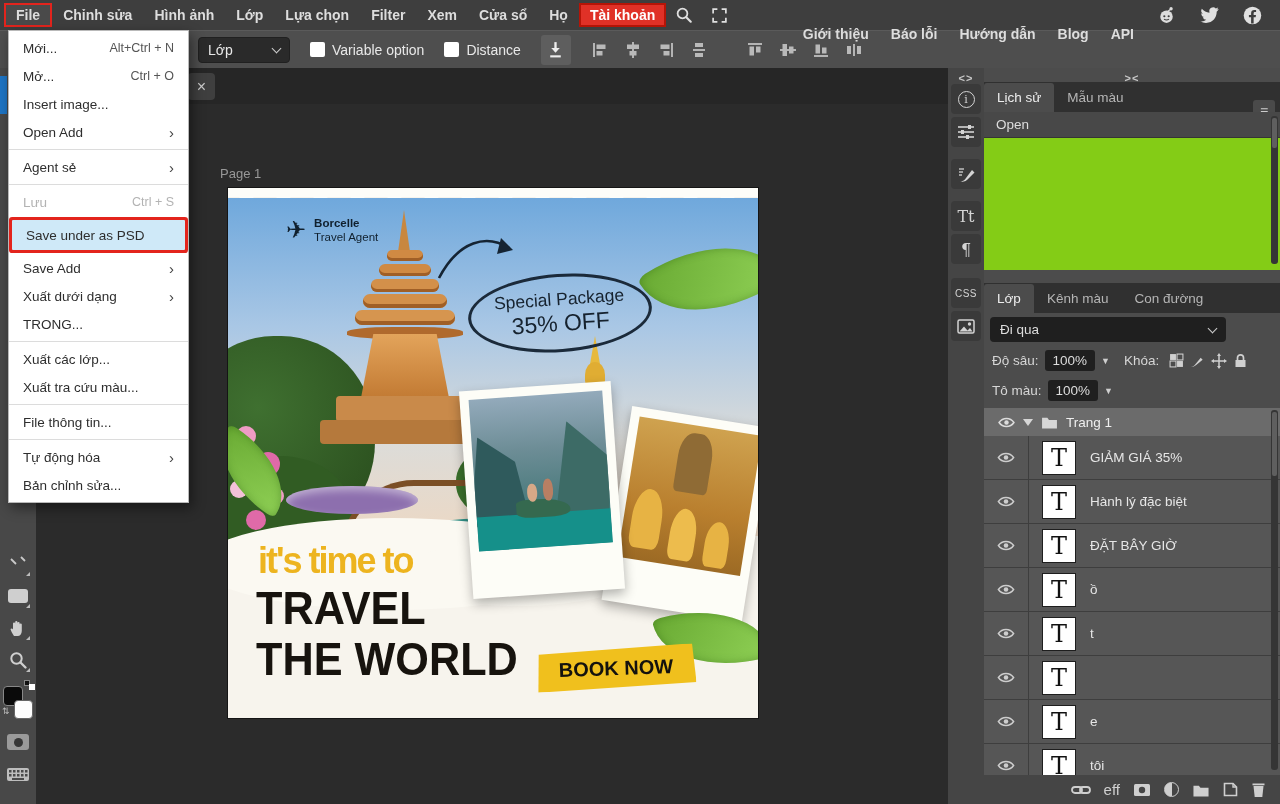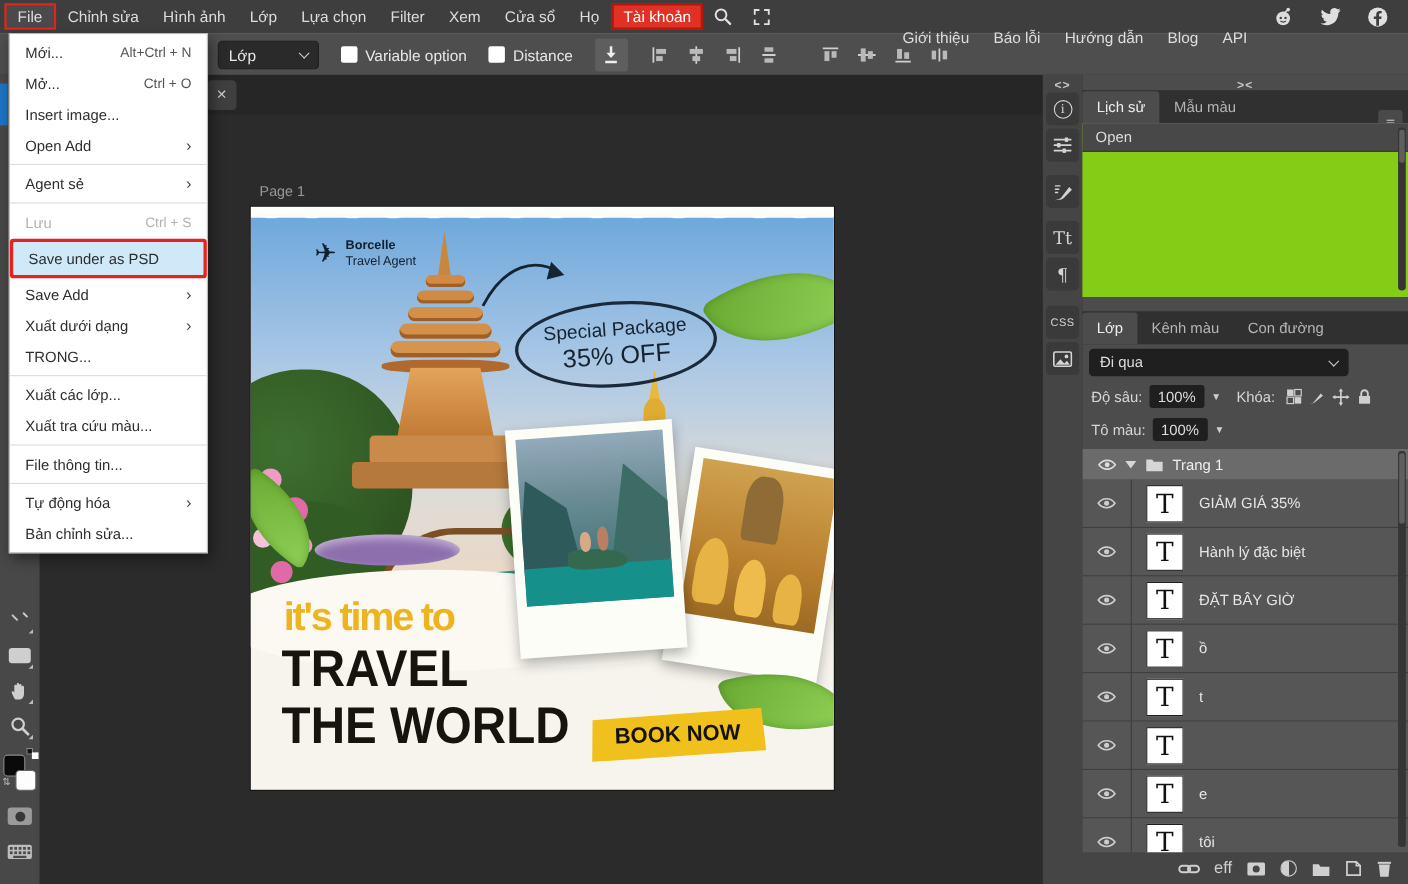--- a/index.html
+++ b/index.html
@@ -4,21 +4,21 @@
 <style>
   * { margin:0; padding:0; box-sizing:border-box; }
   html,body { width:1280px; height:804px; overflow:hidden; background:#2b2b2b;
     font-family:"Liberation Sans", sans-serif; }
   .abs { position:absolute; }
   svg { display:block; }
 
   
   #menubar { position:absolute; left:0; top:0; width:1280px; height:30px; background:#3e3e3e;
     display:flex; align-items:center; color:#ddd; font-size:14px; z-index:60; }
-  .mitem { padding:4px 11px; white-space:nowrap; cursor:default; }
+  .mitem { padding:4px 11px; white-space:nowrap; cursor:default;font-weight:bold; }
   .mitem.filebox { border:2px solid #e3241d; padding:2px 10px; margin-left:4px; background:#4a4a4a; }
   .mitem.account { background:#e03127; border:2px solid #b51407; padding:2px 9px; color:#fff; }
   .mbar-ico { margin:0 9px; }
   #menubar .right { margin-left:auto; display:flex; align-items:center; gap:4px; padding-right:8px; }
   #menubar .right .mitem { padding:4px 9px;margin-top:38px; }
 
   
   #optbar { position:absolute; left:0; top:30px; width:1280px; height:38px; background:#4e4e4e;
     border-top:1px solid #5a5a5a; display:flex; align-items:center; color:#e8e8e8; font-size:14px;
     padding-left:198px; gap:20px; z-index:10; }
@@ -41,21 +41,21 @@
     justify-content:center; }
   .tool .fly { position:absolute; right:2px; bottom:2px; width:0; height:0;
     border-left:4px solid transparent; border-bottom:4px solid #bdbdbd; }
   #selstrip { position:absolute; left:0; top:76px; width:7px; height:38px; background:#1d74c4; z-index:6; }
 
   
   #tabbar { position:absolute; left:36px; top:68px; width:912px; height:36px; background:#262626; z-index:4; }
   .tabclose { position:absolute; left:152px; top:5px; width:27px; height:27px; background:#3f3f3f;
     border-radius:4px; color:#ccc; font-size:16px; display:flex; align-items:center; justify-content:center; }
   #canvas { position:absolute; left:36px; top:104px; width:912px; height:700px; background:#2b2b2b; z-index:3; }
-  #pagelabel { position:absolute; left:200px; top:62px; color:#989898; font-size:13px; }
+  #pagelabel { position:absolute; left:184px; top:62px; color:#989898; font-size:13px; }
 
   
   #page { position:absolute; left:192px; top:84px; width:530px; height:530px; background:#f7f4ed;
     overflow:hidden; box-shadow:0 0 0 1px #151515; }
   .sky { position:absolute; left:0; top:10px; width:100%; height:338px;
     background:linear-gradient(180deg,#6fa8dc 0%,#a9c7e5 38%,#dcdcd9 72%,#ecd8c4 100%); }
   .torn { position:absolute; left:0; top:4px; width:100%; height:18px;
     background-image:radial-gradient(ellipse 20px 9px at 50% 0%, #fdfdf9 68%, transparent 72%);
     background-size:37px 20px; background-repeat:repeat-x; }
   .topwhite { position:absolute; left:0; top:0; width:100%; height:9px; background:#fdfdf9; }

